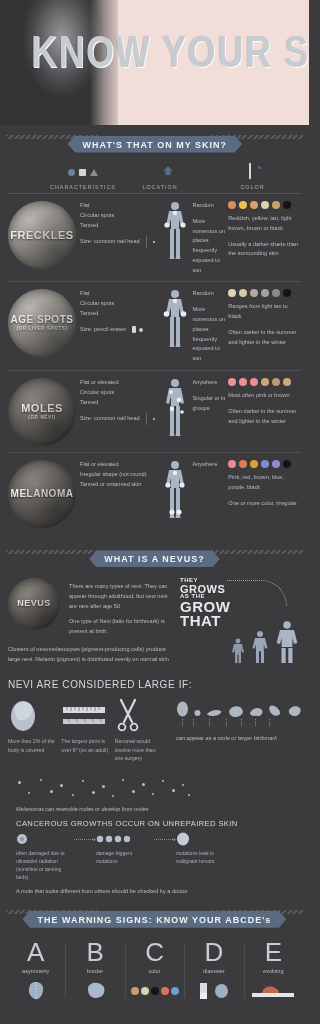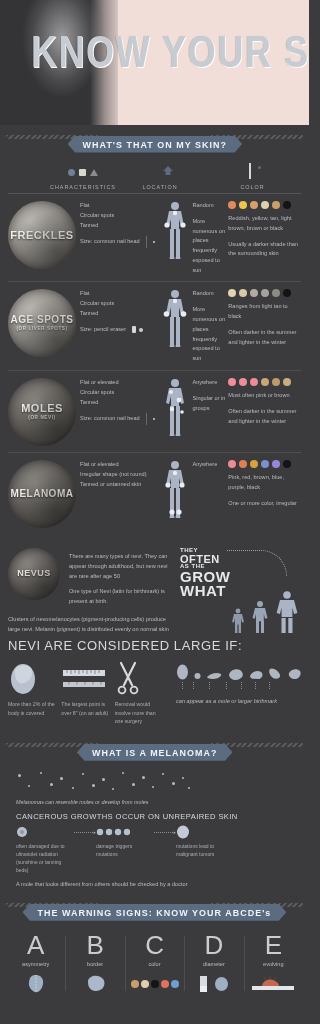--- a/index.html
+++ b/index.html
@@ -116,21 +116,21 @@
   .nevus-note{font-size:5.6px;line-height:1.75;color:#b9bcc0;margin-top:8px;}
   .grow{flex:1;position:relative;padding-left:4px;}
   .grow-words{font-family:"Liberation Sans Narrow","Liberation Sans",sans-serif;
     font-weight:700;color:#e6e9ec;line-height:.96;letter-spacing:.5px;}
   .gw1{font-size:6px;} .gw2{font-size:11px;} .gw3{font-size:6px;} .gw4{font-size:15px;} .gw5{font-size:15px;}
   .grow-figs{position:absolute;right:2px;bottom:0;display:flex;align-items:flex-end;gap:6px;}
   .arc{position:absolute;right:14px;top:2px;width:60px;height:26px;
     border-top:1px dotted #9aa3ad;border-right:1px dotted #9aa3ad;border-radius:0 40px 0 0;}
 
   .large-if{padding:4px 8px 8px;}
-  .large-title{font-size:13px;letter-spacing:.6px;color:#d6d9dd;margin:0 0 5px;}
+  .large-title{font-size:10px;letter-spacing:.6px;color:#d6d9dd;margin:11px 0 5px;}
   .large-row{display:flex;}
   .lcol{width:56px;padding-right:6px;}
   .licon{height:38px;display:flex;align-items:flex-end;}
   .lcap{font-size:5.2px;line-height:1.6;color:#a9adb2;margin-top:4px;}
   .shapes-area{flex:1;padding-left:8px;}
   .shapes{display:flex;align-items:flex-end;gap:5px;height:22px;}
   .shapes-cap{font-size:5.6px;font-style:italic;color:#b9bcc0;margin-top:9px;}
   .ticks{display:flex;gap:5px;margin-top:2px;}
   .tick{width:1px;height:7px;background:repeating-linear-gradient(#8b8f94 0 1px,transparent 1px 2px);}
 
@@ -414,42 +414,47 @@
           <span class="sw" style="background:#7e8fd0"></span>
           <span class="sw" style="background:#9a86d6"></span>
           <span class="sw" style="background:#141414"></span>
         </div>
         <div class="p">Pink, red, brown, blue, purple, black</div>
         <div>One or more color, irregular</div>
       </div>
     </div>
   </div>
 
+  <div class="banner-wrap" style="padding-top:8px;height:30px;">
+    <div class="zz l"></div>
+    <div class="zz r"></div>
+    <div class="banner">WHAT IS A NEVUS?</div>
+  </div>
 
   <div class="nevus">
     <div class="nevus-l">
       <div class="nevus-head">
         <div class="badge dark" style="width:52px;height:52px;flex:0 0 52px;">
           <span class="badge-txt" style="font-size:9px;">NEVUS</span>
         </div>
         <div class="nevus-txt">
           <div class="p">There are many types of nevi. They can appear through adulthood, but new nevi are rare after age 50</div>
           <div>One type of Nevi (latin for birthmark) is present at birth.</div>
         </div>
       </div>
       <div class="nevus-note">Clusters of nevomelanocytes (pigment-producing cells) produce large nevi. Melanin (pigment) is distributed evenly on normal skin</div>
     </div>
     <div class="grow">
       <div class="arc"></div>
       <div class="grow-words">
         <div class="gw1">THEY</div>
-        <div class="gw2">OFTEN</div>
+        <div class="gw2">GROWS</div>
         <div class="gw3">AS THE</div>
         <div class="gw4">GROW</div>
-        <div class="gw5">WHAT</div>
+        <div class="gw5">THAT</div>
       </div>
       <div class="grow-figs">
         <svg width="14" height="26" viewBox="0 0 14 26">
             <g fill="#8e99ab">
               <circle cx="7" cy="3" r="2.4"></circle>
               <path d="M3 6h8l2 8-2 .6-1-4v6H4v-6l-1 4-2-.6z"></path>
               <path d="M4 16h2.4v9H4zM7.6 16H10v9H7.6z"></path>
             </g>
           </svg>
         <svg width="18" height="34" viewBox="0 0 18 34">
@@ -540,25 +545,20 @@
             <span class="tick" style="margin-left:11px"></span>
           <span class="tick" style="margin-left:9px"></span>
             <span class="tick" style="margin-left:8px"></span>
           <span class="tick" style="margin-left:8px"></span>
         </div>
         <div class="shapes-cap">can appear as a mole or larger birthmark</div>
       </div>
     </div>
   </div>
 
-  <div class="banner-wrap" style="padding-top:8px;height:30px;">
-    <div class="zz l"></div>
-    <div class="zz r"></div>
-    <div class="banner">WHAT IS A MELANOMA?</div>
-  </div>
 
   <div class="mel">
     <div class="mel-r">
       <div class="dotfield">
         <i style="left:2px;top:3px;width:3px;height:3px"></i>
           <i style="left:24px;top:1px;width:2px;height:2px"></i>
         <i style="left:44px;top:6px;width:3px;height:3px"></i>
           <i style="left:66px;top:2px;width:2px;height:2px"></i>
         <i style="left:86px;top:7px;width:3px;height:3px"></i>
           <i style="left:106px;top:1px;width:2px;height:2px"></i>

